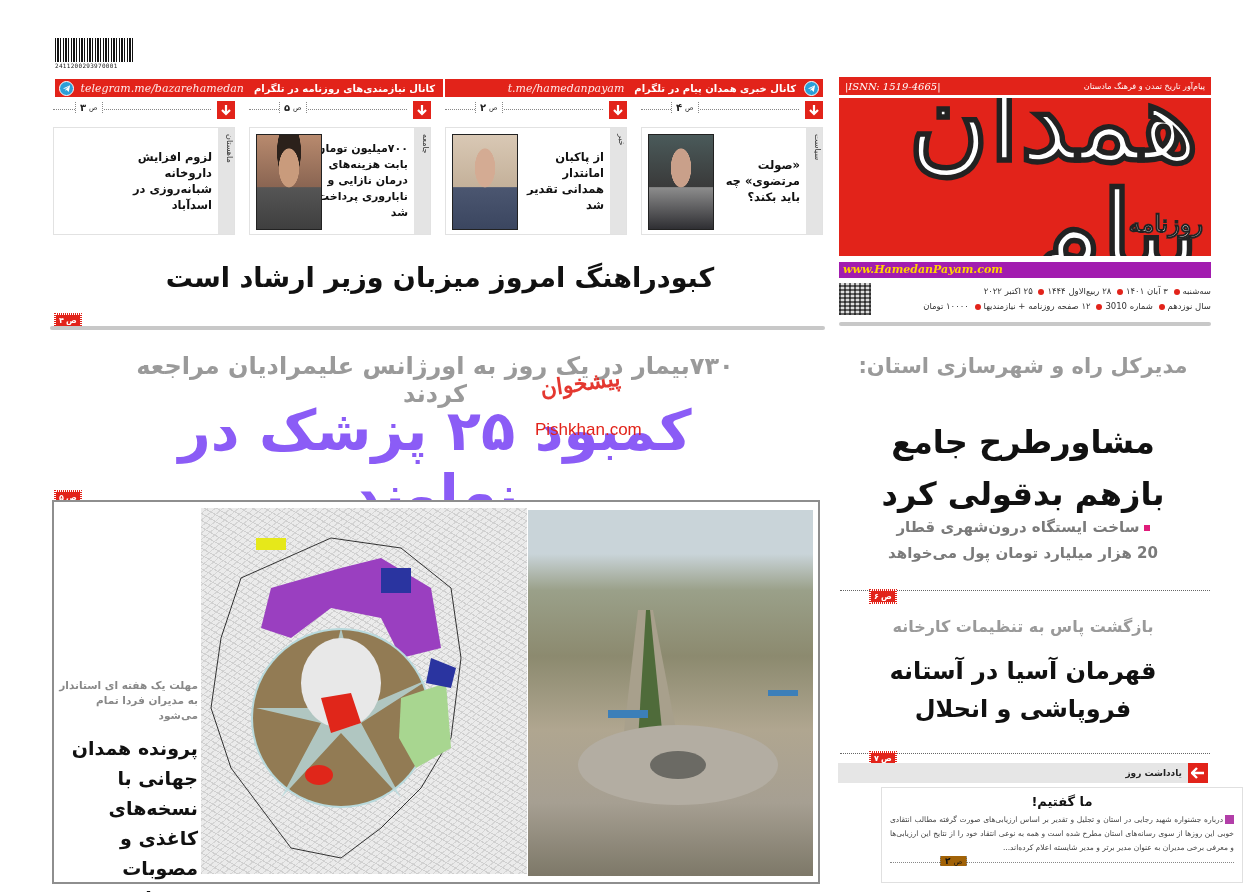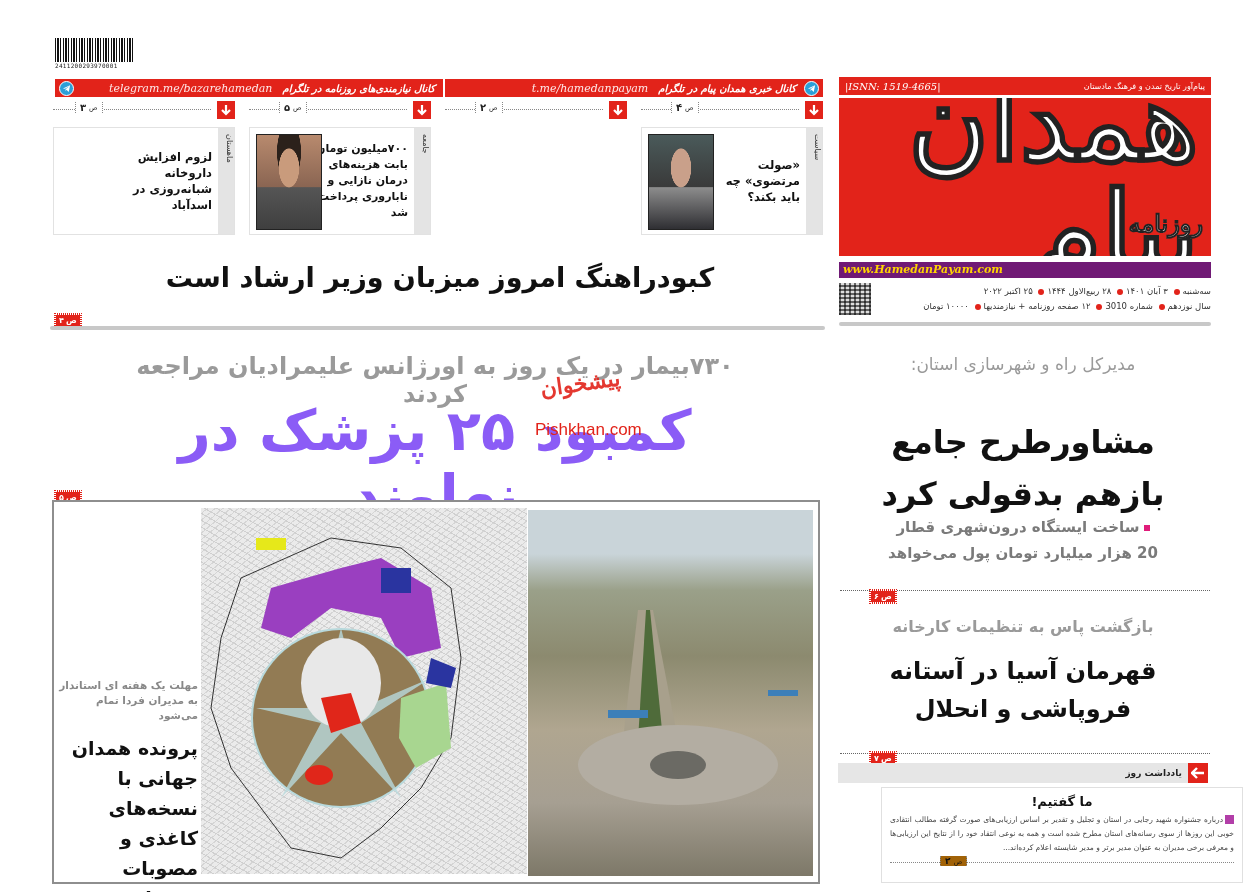--- a/index.html
+++ b/index.html
@@ -9,21 +9,21 @@
   .abs { position: absolute; }
 
   
   .barcode { left: 55px; top: 38px; width: 80px; height: 32px; direction: ltr; }
   .barcode .bars { height: 24px; width: 78px;
     background: repeating-linear-gradient(90deg, #111 0 1px, #fff 1px 2px, #111 2px 4px, #fff 4px 5px, #111 5px 6px, #fff 6px 8px); }
   .barcode .num { font-family: "DejaVu Sans Mono", monospace; font-size: 6px; letter-spacing: 0.3px; color: #222; }
 
   
   .tg-bar { top: 79px; height: 18px; background: #e2231a; color: #fff; display: flex; align-items: center; font-size: 10px; font-weight: bold; }
-  .tg-bar .tg-text { padding-right: 8px; white-space: nowrap; font-style: italic; }
+  .tg-bar .tg-text { padding-right: 8px; white-space: nowrap; }
   .tg-bar .tg-url { font-family: "DejaVu Serif", serif; font-style: italic; font-weight: normal; font-size: 11px; margin-right: 10px; color: #ffe9e9; direction: ltr; }
   .tg-icon { width: 15px; height: 15px; border-radius: 50%; background: #2c9fd8; display: inline-flex; align-items: center; justify-content: center; border: 1px solid #fff; }
   .tg-icon svg { width: 9px; height: 9px; }
 
   
   .teaser { top: 101px; width: 182px; height: 134px; }
   .teaser .arrow-box { position: absolute; right: 0; top: 0; width: 18px; height: 18px; background: #e2231a; display: flex; align-items: center; justify-content: center; }
   .teaser .dots { position: absolute; right: 24px; left: 0; top: 8px; border-top: 1px dotted #888; }
   .teaser .page-ref { position: absolute; top: 1px; background: #fff; padding: 0 4px; font-size: 10px; font-weight: bold; color: #222; border-left: 1px dotted #888; border-right: 1px dotted #888; display: flex; align-items: center; gap: 3px; direction: rtl; }
   .teaser .page-ref .lbl { font-size: 7px; font-weight: normal; }
@@ -32,21 +32,21 @@
   .teaser .title { position: absolute; right: 22px; top: 0; bottom: 0; width: 80px; display: flex; align-items: center; font-size: 11.5px; font-weight: bold; line-height: 16px; color: #111; }
   .teaser .photo { position: absolute; left: 6px; top: 6px; width: 66px; height: 96px; border: 1px solid #222; overflow: hidden; }
 
   
   .mast { left: 839px; top: 77px; width: 372px; height: 190px; }
   .mast-top { height: 18px; background: #e2231a; color: #fff; display: flex; justify-content: space-between; align-items: center; padding: 0 6px; font-size: 8px; }
   .mast-top .issn { font-family: "DejaVu Serif", serif; font-style: italic; font-size: 10px; direction: ltr; }
   .mast-red { margin-top: 3px; height: 158px; background: #e2231a; position: relative; overflow: hidden; }
   .mast-red .logo { position: absolute; left: 12px; right: 12px; top: 0; bottom: 0; display: flex; align-items: center; justify-content: center; font-family: "DejaVu Serif", serif; font-weight: bold; font-size: 110px; color: #fff; -webkit-text-stroke: 2px #222; letter-spacing: -2px; line-height: 1; }
   .mast-red .small { position: absolute; right: 8px; bottom: 18px; font-family: "DejaVu Serif", serif; font-weight: bold; font-size: 24px; color: #fff; -webkit-text-stroke: 1px #222; }
-  .mast-url { margin-top: 6px; height: 16px; background: #701a75; color: #ffd400; font-family: "DejaVu Serif", serif; font-style: italic; font-weight: bold; font-size: 11px; direction: ltr; text-align: left; padding-left: 4px; line-height: 16px; }
+  .mast-url { margin-top: 6px; height: 16px; background: #a21caf; color: #ffd400; font-family: "DejaVu Serif", serif; font-style: italic; font-weight: bold; font-size: 11px; direction: ltr; text-align: left; padding-left: 4px; line-height: 16px; }
   .mast-info { left: 839px; top: 283px; width: 372px; height: 34px; }
   .mast-info .qr { position: absolute; left: 0; top: 0; width: 32px; height: 32px;
     background:
       repeating-linear-gradient(0deg, rgba(0,0,0,.55) 0 2px, transparent 2px 4px),
       repeating-linear-gradient(90deg, rgba(0,0,0,.55) 0 2px, transparent 2px 5px), #ddd; }
   .mast-info .line { position: absolute; right: 0; left: 40px; font-size: 8.5px; color: #333; white-space: nowrap; }
   .mast-info .dot { display: inline-block; width: 6px; height: 6px; border-radius: 50%; background: #e2231a; margin: 0 3px; vertical-align: middle; }
   .mast-gray { left: 839px; top: 322px; width: 372px; height: 4px; background: #c8c8c8; border-radius: 2px; }
 
   
@@ -65,21 +65,21 @@
   .map { left: 201px; top: 508px; width: 326px; height: 366px; background:
       repeating-linear-gradient(30deg, #cfcfcf 0 1px, transparent 1px 6px),
       repeating-linear-gradient(-40deg, #d5d5d5 0 1px, transparent 1px 5px), #ebebeb; overflow: hidden; }
   .aerial { left: 528px; top: 510px; width: 285px; height: 366px; background: linear-gradient(180deg, #c9d4d9 0%, #c9d4d9 12%, #9aa089 22%, #8c8a6f 40%, #b0a690 60%, #a69f92 80%, #7d7868 100%); overflow: hidden; }
   .side-story { left: 58px; top: 678px; width: 140px; }
   .side-story .sup { font-size: 10.5px; color: #888; font-weight: bold; line-height: 15px; }
   .side-story .ttl { margin-top: 10px; font-size: 19px; font-weight: bold; line-height: 30px; color: #111; }
 
   
   .rc { left: 838px; width: 370px; text-align: center; }
-  .rc-sup1 { top: 354px; font-size: 17px; font-weight: normal; color: #9a9a9a; }
+  .rc-sup1 { top: 354px; font-size: 21px; font-weight: bold; color: #9a9a9a; }
   .rc-main1 { top: 416px; font-size: 32px; font-weight: bold; line-height: 52px; color: #111; }
   .rc-sub1 { top: 514px; font-size: 15px; font-weight: bold; color: #7a7a7a; line-height: 26px; }
   .rc-sub1 .sq { display: inline-block; width: 6px; height: 6px; background: #e01c7a; margin-left: 4px; vertical-align: middle; }
   .dotline { border-top: 1px dotted #666; height: 0; }
   .rc-sup2 { top: 617px; font-size: 16px; font-weight: bold; color: #9a9a9a; }
   .rc-main2 { top: 652px; font-size: 24px; font-weight: bold; line-height: 38px; color: #111; }
 
   .note-head { left: 838px; top: 763px; width: 370px; height: 20px; background: #e6e6e6; display: flex; align-items: center; padding-right: 0; }
   .note-head .arrow { width: 20px; height: 20px; background: #e2231a; display: flex; align-items: center; justify-content: center; }
   .note-head .lbl { font-size: 9px; font-weight: bold; color: #222; margin-right: 6px; }
@@ -139,20 +139,25 @@
   <div class="arrow-box">
       <svg width="12" height="12" viewBox="0 0 12 12">
         <path d="M6 1 V10 M2 6 L6 10 L10 6" stroke="#fff" stroke-width="2.2" fill="none"></path>
       </svg>
     </div>
   <div class="dots"></div>
   <div class="page-ref" style="left:30px;">
       <span class="lbl">ص</span>
       <span>۲</span>
     </div>
+  <div class="body">
+    <div class="cat">خبر</div>
+    <div class="title">از پاکبان امانتدار همدانی تقدیر شد</div>
+    <div class="photo" style="background: radial-gradient(ellipse at 50% 35%, #d4ab93 0 22%, transparent 23%), linear-gradient(180deg,#d9c8b4 0%, #c4b19a 55%, #4b5670 56%, #3b4660 100%);"></div>
+  </div>
 </div>
 
 <div class="abs teaser" style="left:249px;">
   <div class="arrow-box">
       <svg width="12" height="12" viewBox="0 0 12 12">
         <path d="M6 1 V10 M2 6 L6 10 L10 6" stroke="#fff" stroke-width="2.2" fill="none"></path>
       </svg>
     </div>
   <div class="dots"></div>
   <div class="page-ref" style="left:30px;">

